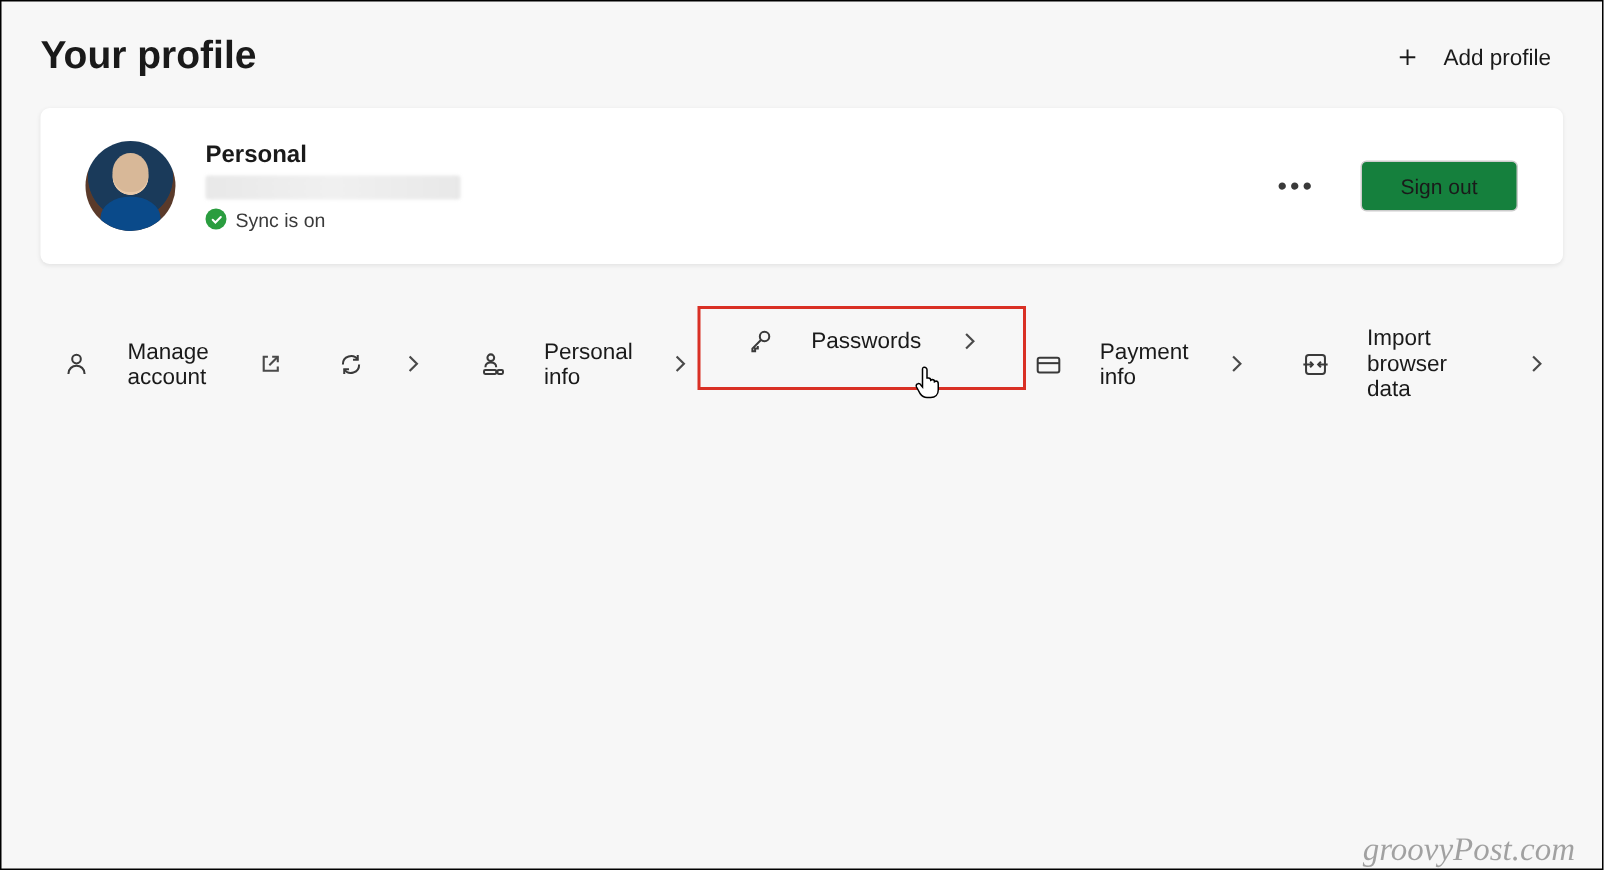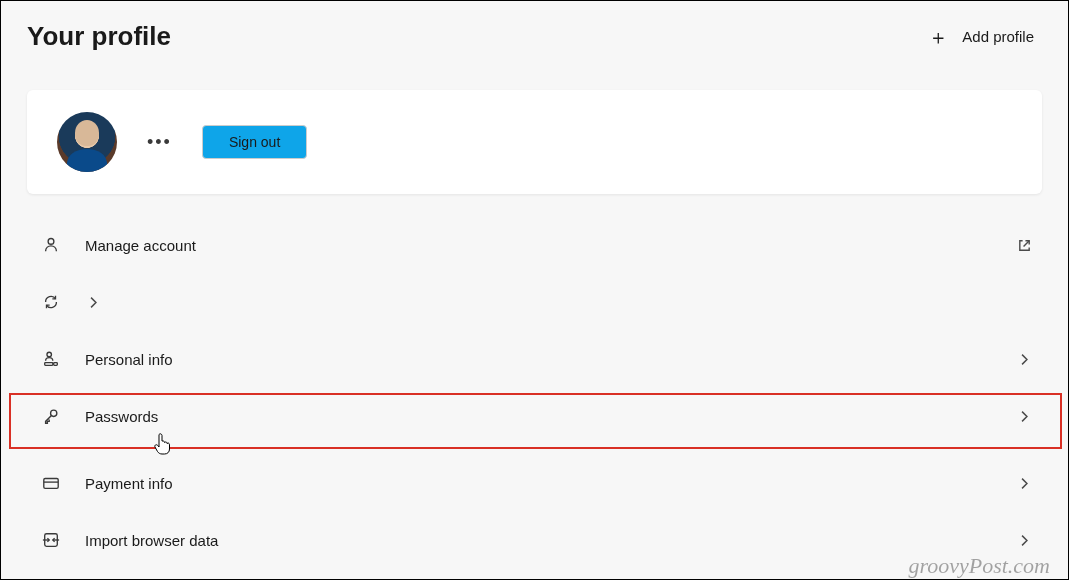--- a/index.html
+++ b/index.html
@@ -16,22 +16,22 @@
       border: 1px solid #000;
       position: relative;
       overflow: hidden;
     }
     .container {
       padding: 20px 26px 0 26px;
     }
     .header {
       display: flex;
       justify-content: space-between;
-      align-items: center;
-      margin-bottom: 38px;
+      align-items: flex-end;
+      margin-bottom: 20px;
     }
     .page-title {
       font-size: 26px;
       font-weight: 600;
     }
     .add-profile-btn {
       display: flex;
       align-items: center;
       gap: 14px;
       background: transparent;
@@ -126,31 +126,30 @@
     .more-btn {
       background: transparent;
       border: none;
       font-size: 18px;
       letter-spacing: 2px;
       cursor: pointer;
       padding: 6px 10px;
       color: #3a3a3a;
     }
     .signout-btn {
-      background: #0ea5e9;
+      background: #15803d;
       border: 1px solid #ccc;
       border-radius: 4px;
       padding: 8px 26px;
       font-size: 14px;
       cursor: pointer;
       color: #1a1a1a;
     }
     .settings-list {
       display: flex;
-      flex-direction: column;
       gap: 11px;
     }
     .settings-item {
       display: flex;
       align-items: center;
       padding: 13px 10px 13px 14px;
       cursor: pointer;
       gap: 24px;
     }
     .settings-item .item-icon {
@@ -211,20 +210,32 @@
   <div class="header">
     <h1 class="page-title">Your profile</h1>
     <button class="add-profile-btn">
       <span class="plus">＋</span>
       <span>Add profile</span>
     </button>
   </div>
 
   <div class="profile-card">
     <div class="avatar"></div>
+    <div class="profile-info">
+      <div class="profile-name">Personal</div>
+      <div class="profile-email"></div>
+      <div class="sync-status">
+        <span class="sync-check">
+          <svg viewBox="0 0 10 10">
+              <path d="M2 5 L4 7 L8 3" stroke="#fff" stroke-width="1.5" fill="none" stroke-linecap="round"></path>
+            </svg>
+        </span>
+        <span>Sync is on</span>
+      </div>
+    </div>
     <button class="more-btn" title="More options">•••</button>
     <button class="signout-btn">Sign out</button>
   </div>
 
   <div class="settings-list">
 
     <div class="settings-item">
       <span class="item-icon">
         <svg viewBox="0 0 20 20" width="18" height="18" fill="none" stroke="currentColor" stroke-width="1.5">
           <circle cx="10" cy="6" r="3.2"></circle>

